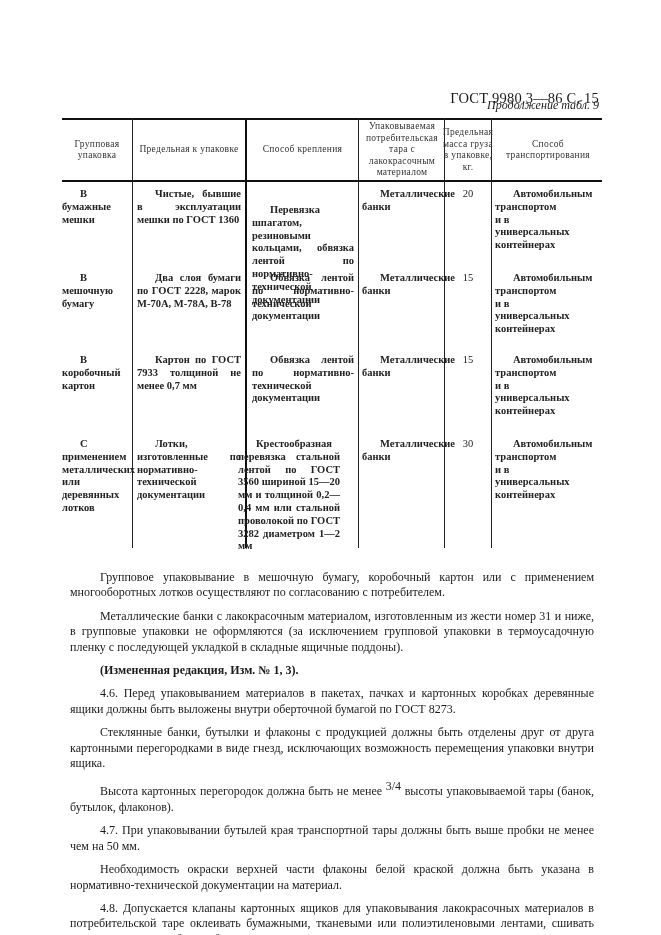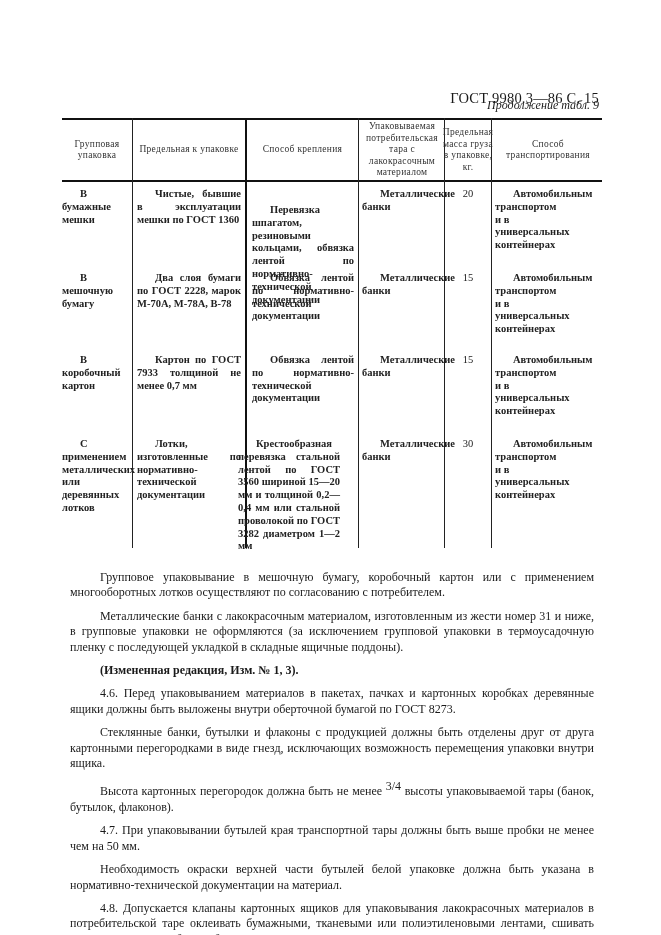--- a/index.html
+++ b/index.html
@@ -74,15 +74,15 @@
 </div>
 
 <div class="text">
   <p>Групповое упаковывание в мешочную бумагу, коробочный картон или с применением многооборотных лотков осуществляют по согласованию с потребителем.</p>
   <p>Металлические банки с лакокрасочным материалом, изготовленным из жести номер 31 и ниже, в групповые упаковки не оформляются (за исключением групповой упаковки в термоусадочную пленку с последующей укладкой в складные ящичные поддоны).</p>
   <p class="bold">(Измененная редакция, Изм. № 1, 3).</p>
   <p>4.6. Перед упаковыванием материалов в пакетах, пачках и картонных коробках деревянные ящики должны быть выложены внутри оберточной бумагой по ГОСТ 8273.</p>
   <p>Стеклянные банки, бутылки и флаконы с продукцией должны быть отделены друг от друга картонными перегородками в виде гнезд, исключающих возможность перемещения упаковки внутри ящика.</p>
   <p><span>Высота картонных перегородок должна быть не менее</span> <span class="frac">3/4</span> <span>высоты упаковываемой тары (банок, бутылок, флаконов).</span></p>
   <p>4.7. При упаковывании бутылей края транспортной тары должны быть выше пробки не менее чем на 50 мм.</p>
-  <p>Необходимость окраски верхней части бутылей белой упаковке должна быть указана в нормативно-технической документации на материал.</p>
+  <p>Необходимость окраски верхней части флаконы белой краской должна быть указана в нормативно-технической документации на материал.</p>
   <p>4.8. Допускается клапаны картонных ящиков для упаковывания лакокрасочных материалов в потребительской таре оклеивать бумажными, тканевыми или полиэтиленовыми лентами, сшивать металлическими скобами, обвязывать ящики резиновыми кольцами или другим прочным ленточным материалом.</p>
 </div>
 
 </body></html>

